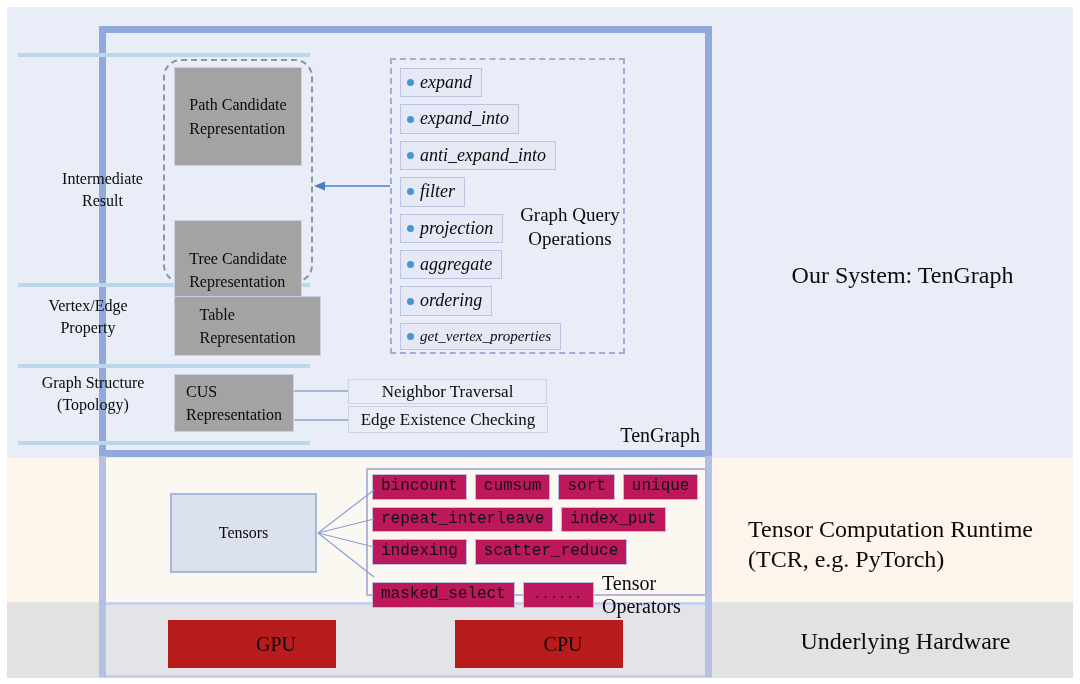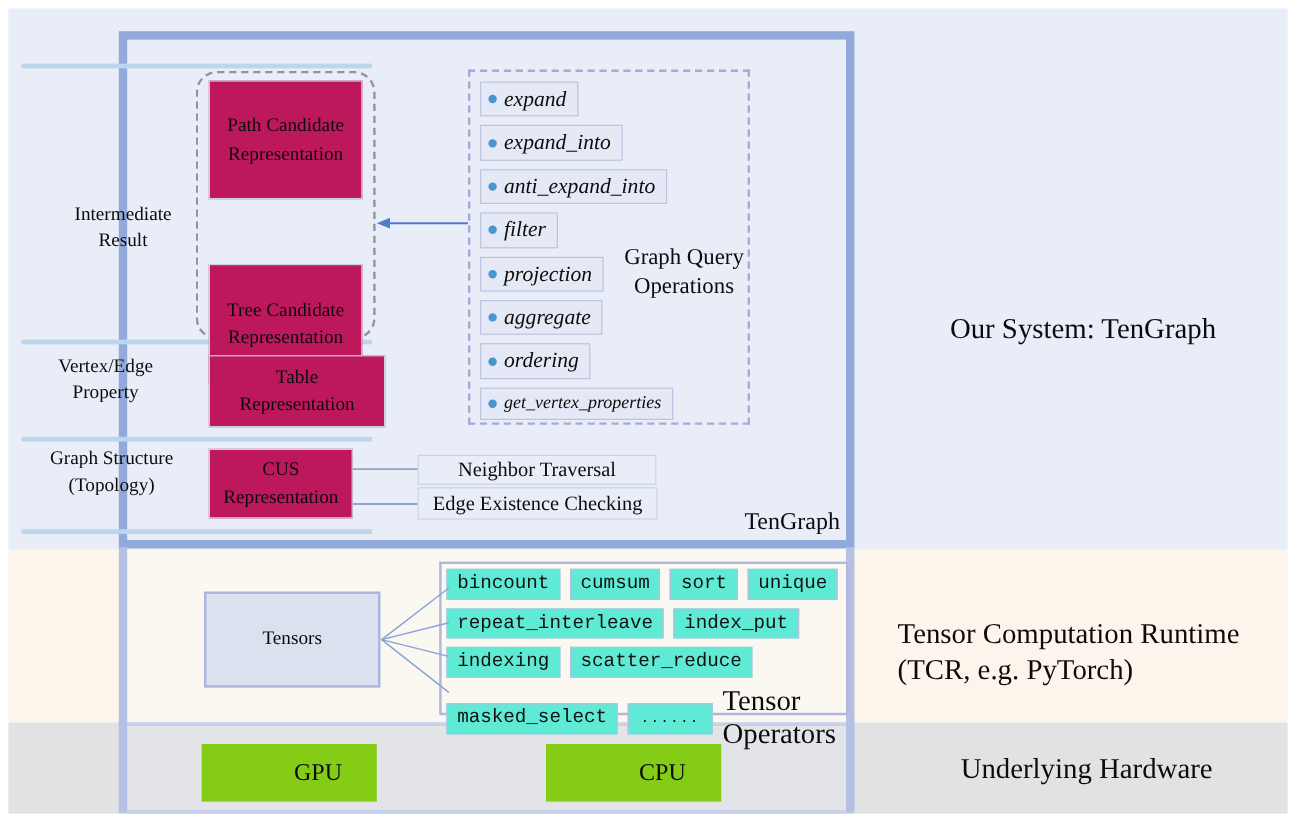--- a/index.html
+++ b/index.html
@@ -21,48 +21,48 @@
   .vstrip-right{left:705px;}
   .hw-box{left:99px;top:602px;width:613px;height:76px;border:3px solid #c7d1ec;background:#e3e4e8;z-index:3;}
 
   
   .row-line{left:18px;width:292px;height:4px;background:#bcd6ec;z-index:6;}
 
   
   .row-label{z-index:7;text-align:center;font-size:16px;line-height:1.35;}
 
   
-  .rep-box{background:#be185d;border:1.5px solid #c8d0e3;z-index:7;display:flex;align-items:center;justify-content:center;text-align:center;font-size:16px;line-height:1.45;}
+  .rep-box{background:#a3a3a3;border:1.5px solid #c8d0e3;z-index:7;display:flex;align-items:center;justify-content:center;text-align:left;font-size:16px;line-height:1.45;}
   .dashed-round{left:163px;top:59px;width:150px;height:224px;border:2px dashed #8e959c;border-radius:18px;z-index:6;}
 
   .cap-box{background:#e9edf7;border:1.5px solid #cbd2e4;z-index:7;display:flex;align-items:center;justify-content:center;font-size:17px;}
 
   
   .ops-dashed{left:390px;top:58px;width:235px;height:296px;border:2.5px dashed #a7aad4;z-index:6;}
   .ops-list{left:392px;top:60px;width:231px;z-index:7;display:flex;flex-direction:column;align-items:flex-start;gap:7px;padding:8px 0 0 8px;}
   .op-chip{display:inline-flex;align-items:center;gap:6px;background:#e4e9f5;border:1.5px solid #bdc3e1;padding:2px 9px 2px 6px;font-style:italic;font-size:18px;line-height:1.3;}
   .op-chip.small{font-size:15px;padding:3px 9px 3px 6px;}
   .bullet{width:7px;height:7px;border-radius:50%;background:#4a94cf;flex:0 0 auto;}
   .ops-title{left:505px;top:203px;width:130px;text-align:center;font-size:19px;line-height:1.25;z-index:8;}
 
   .tengraph-label{left:590px;top:424px;width:110px;text-align:right;font-size:20px;z-index:8;}
   .system-title{left:760px;top:262px;width:285px;text-align:center;font-size:24px;z-index:8;}
 
   
   .tensors-box{left:170px;top:493px;width:147px;height:80px;background:#dce1f0;border:2px solid #a9b7dd;z-index:7;display:flex;align-items:center;justify-content:center;font-size:16px;}
   .opbox{left:366px;top:468px;width:341px;height:128px;border:2px solid #b1b6da;z-index:7;}
   .opbox-rows{left:372px;top:474px;width:332px;z-index:8;display:flex;flex-direction:column;gap:7px;}
   .oprow{display:flex;gap:8px;align-items:center;}
-  .tchip{font-family:"Liberation Mono", monospace;font-size:16px;background:#5eead4;border:1.5px solid #b8bfe0;padding:1px 8px;line-height:1.35;color:#111;}
+  .tchip{font-family:"Liberation Mono", monospace;font-size:16px;background:#be185d;border:1.5px solid #b8bfe0;padding:1px 8px;line-height:1.35;color:#111;}
   .tchip.dots{font-size:12px;letter-spacing:1px;padding:4px 10px;}
-  .tensor-ops-label{font-size:24px;}
+  .tensor-ops-label{font-size:20px;}
   .tcr-title{left:748px;top:514px;width:320px;font-size:24px;line-height:1.25;z-index:8;}
 
   
-  .device-box{top:620px;width:146px;height:48px;background:#84cc16;z-index:7;display:flex;align-items:center;justify-content:center;font-size:20px;padding-left:48px;}
+  .device-box{top:620px;width:168px;height:48px;background:#b91c1c;z-index:7;display:flex;align-items:center;justify-content:center;font-size:20px;padding-left:48px;}
   .gpu{left:168px;} .cpu{left:455px;}
   .hw-title{left:788px;top:628px;width:235px;text-align:center;font-size:24px;z-index:8;}
 
   svg{display:block;}
   .overlay{z-index:9;}
 </style>
 </head>
 <body>
 
 <div class="canvas">

